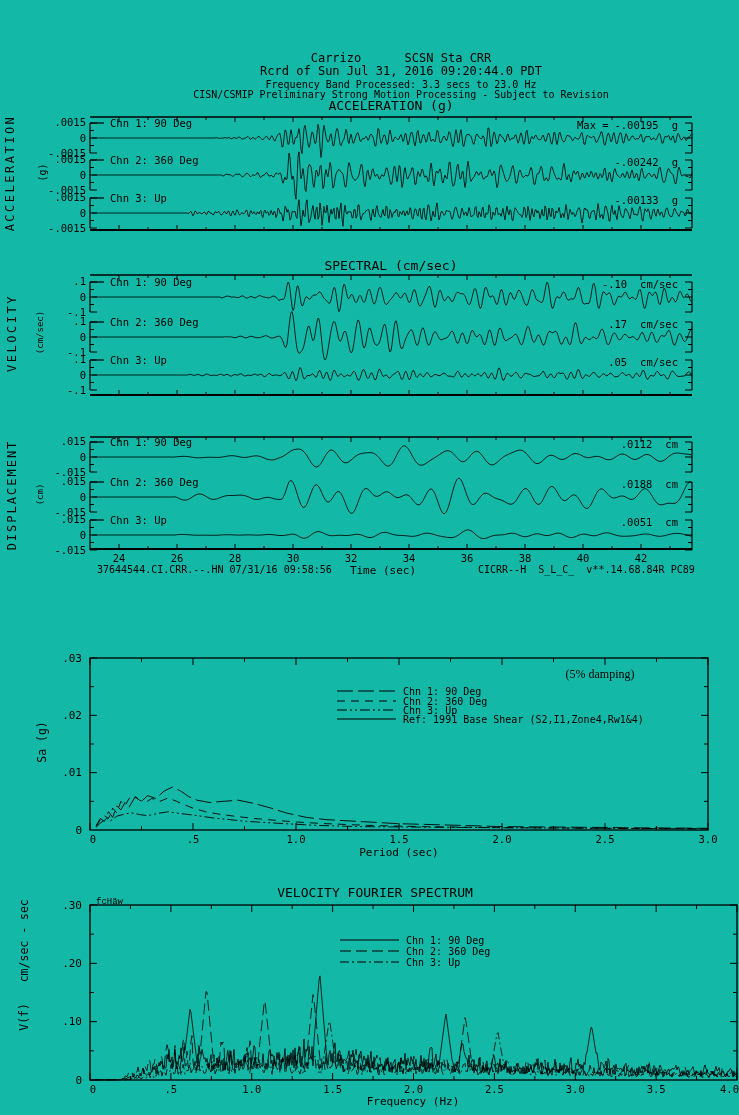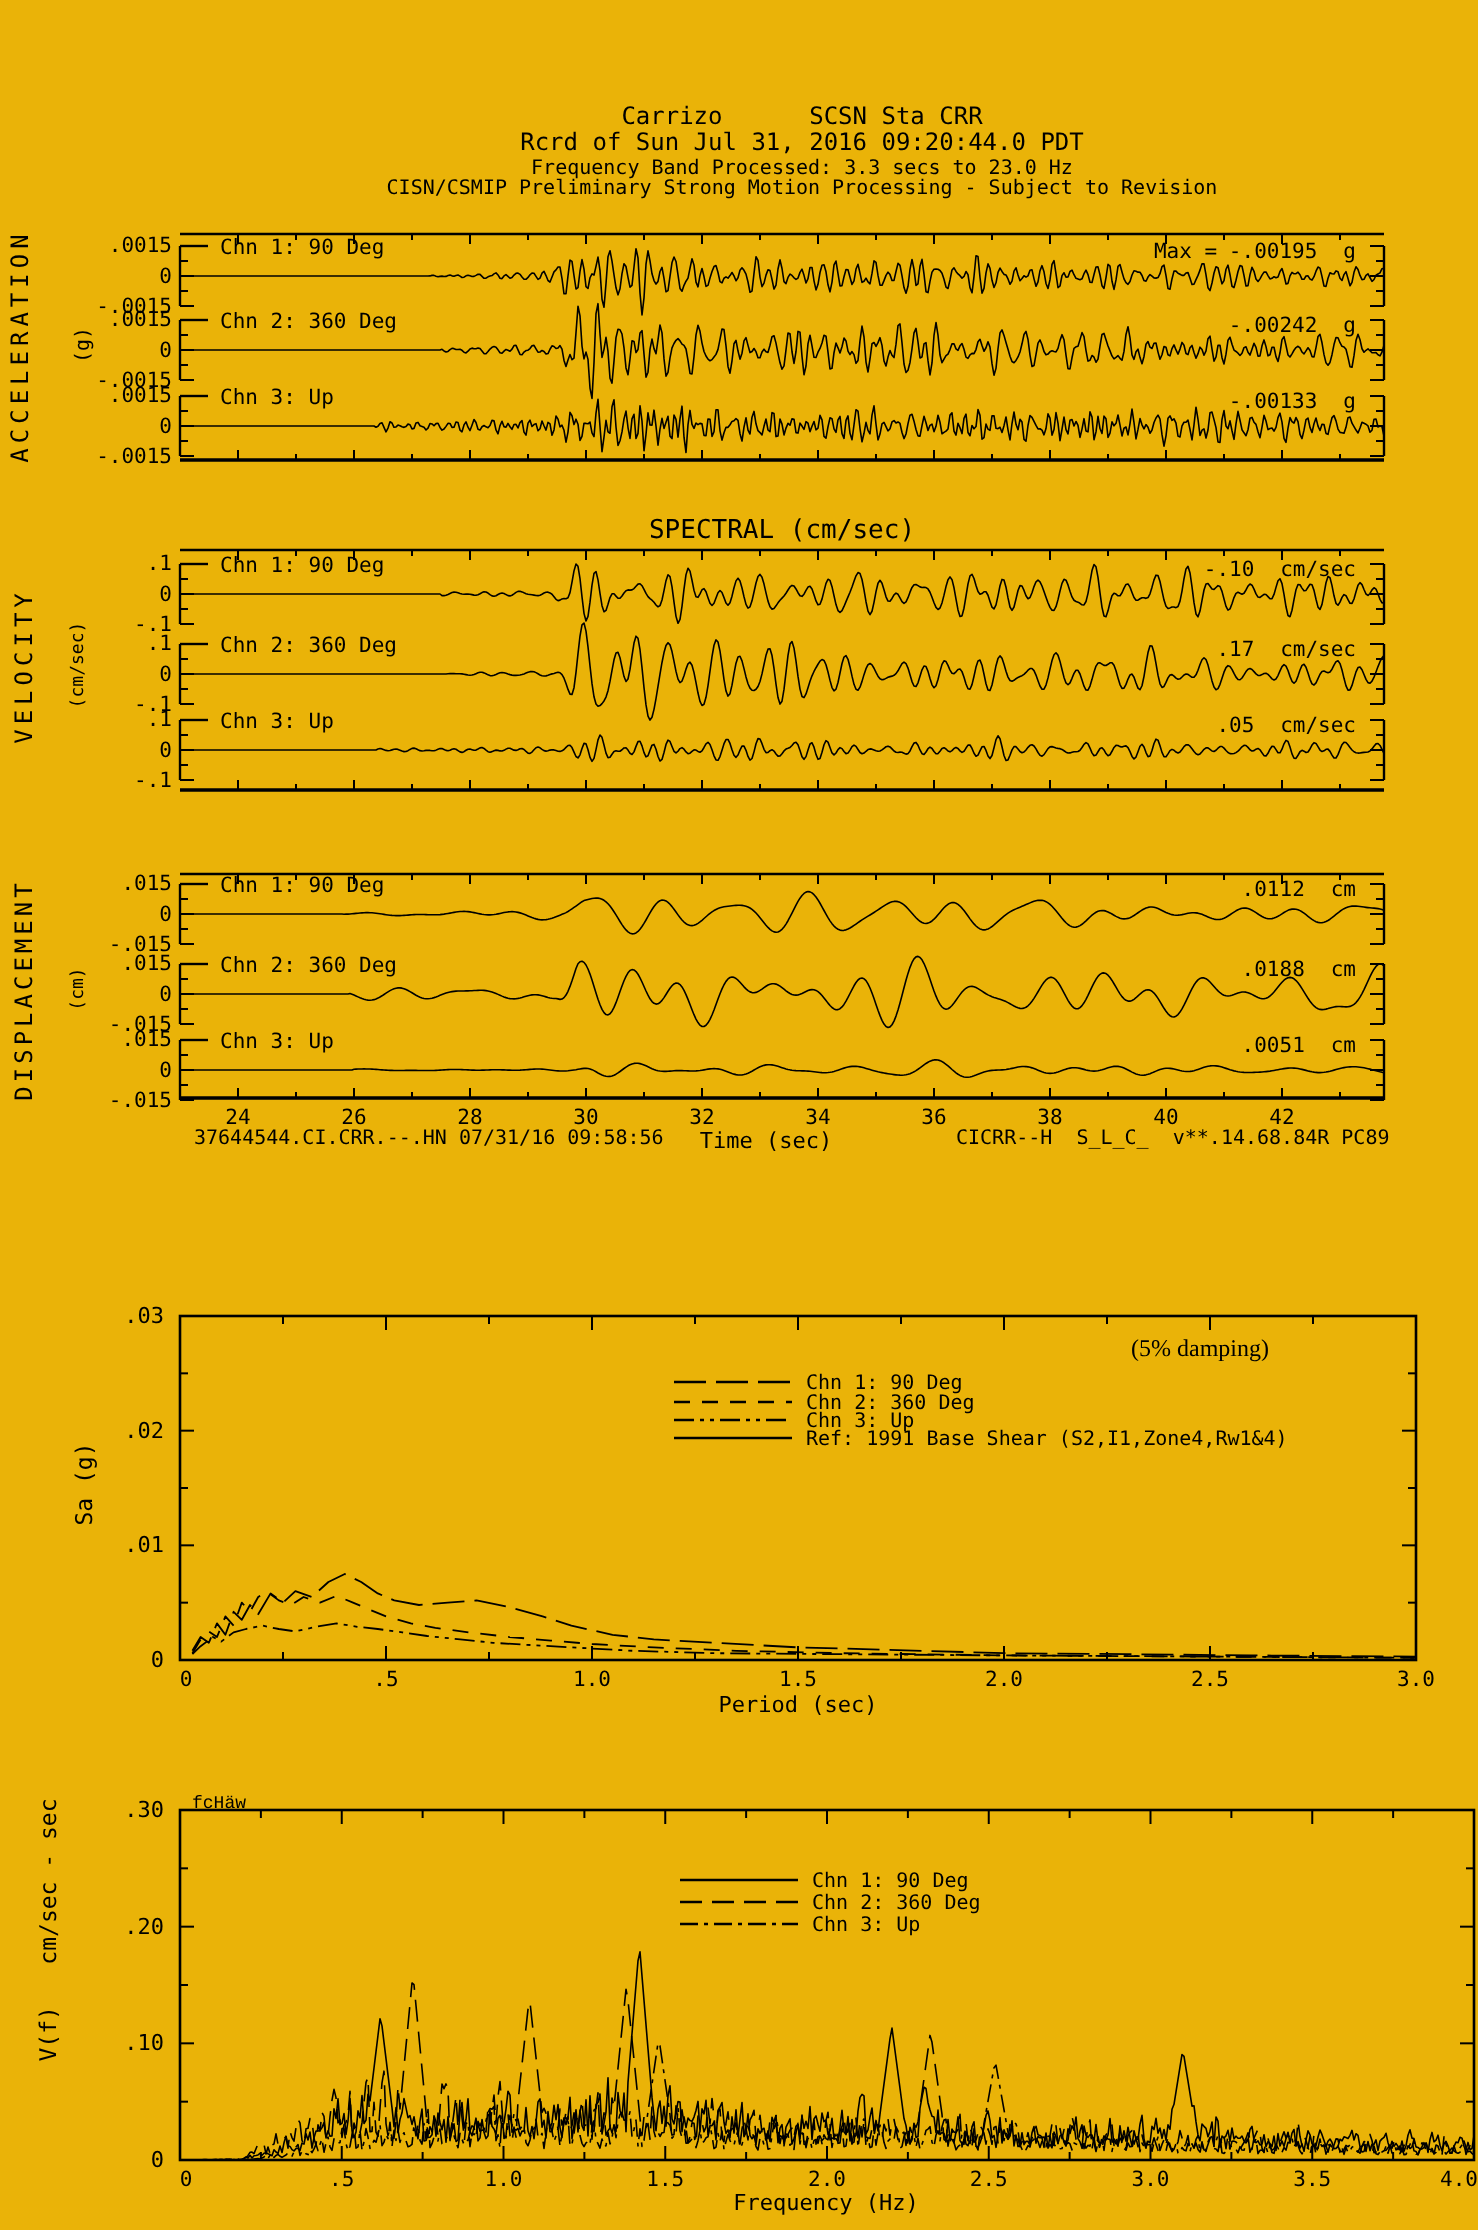--- a/index.html
+++ b/index.html
@@ -1,16 +1,16 @@
 <!DOCTYPE html>
 <html><head>
 <meta charset="utf-8">
 <style>
   html,body{margin:0;padding:0;background:#fff;}
-  .page{position:relative;width:739px;height:1115px;background:#eab308;color:#000;
+  .page{position:relative;width:739px;height:1115px;background:#14b8a6;color:#000;
         font-family:"DejaVu Sans Mono",monospace;overflow:hidden;}
   .abs{position:absolute;}
   .ctr{text-align:center;}
   .pre{white-space:pre;}
   .rot{position:absolute;transform:rotate(-90deg);text-align:center;white-space:pre;}
   svg{position:absolute;left:0;pointer-events:none;}
   .t13{font-size:13px;line-height:13px;}
   .t12{font-size:12px;line-height:12px;}
   .t10{font-size:10px;line-height:11px;}
   .t9{font-size:9px;line-height:9px;}
@@ -18,20 +18,21 @@
 </head>
 <body>
 
 <div class="page">
 
   <div class="abs ctr pre t12" style="left:60px;top:52px;width:682px;">Carrizo      SCSN Sta CRR</div>
   <div class="abs ctr pre t12" style="left:60px;top:65px;width:682px;">Rcrd of Sun Jul 31, 2016 09:20:44.0 PDT</div>
   <div class="abs ctr pre t10" style="left:60px;top:79px;width:682px;">Frequency Band Processed: 3.3 secs to 23.0 Hz</div>
   <div class="abs ctr pre t10" style="left:60px;top:89px;width:682px;">CISN/CSMIP Preliminary Strong Motion Processing - Subject to Revision</div>
 
+  <div class="abs ctr t13" style="left:90px;top:99px;width:602px;">ACCELERATION (g)</div>
   <div class="rot" style="left:-75px;top:166px;width:170px;font-size:12px;letter-spacing:2.5px;">ACCELERATION</div>
   <div class="rot t10" style="left:12px;top:167px;width:60px;">(g)</div>
   <svg id="svg-acc" width="739" height="128" style="top:110px;">
       <line x1="90" y1="7" x2="692" y2="7" stroke="#000" stroke-width="1.3"></line>
       <line x1="90" y1="120" x2="692" y2="120" stroke="#000" stroke-width="1.8"></line>
       <line x1="119" y1="7" x2="119" y2="12" stroke="#000" stroke-width="1"></line>
       <line x1="177" y1="7" x2="177" y2="12" stroke="#000" stroke-width="1"></line>
       <line x1="235" y1="7" x2="235" y2="12" stroke="#000" stroke-width="1"></line>
       <line x1="293" y1="7" x2="293" y2="12" stroke="#000" stroke-width="1"></line>
       <line x1="351" y1="7" x2="351" y2="12" stroke="#000" stroke-width="1"></line>
@@ -421,20 +422,21 @@
       <line x1="337" y1="41" x2="396" y2="41" stroke="#000" stroke-width="1.2" stroke-dasharray="16,5"></line>
       <text x="403" y="44.5" font-size="10" fill="#000" text-anchor="start">Chn 1: 90 Deg</text>
       <line x1="337" y1="51" x2="396" y2="51" stroke="#000" stroke-width="1.2" stroke-dasharray="8,6"></line>
       <text x="403" y="54.5" font-size="10" fill="#000" text-anchor="start">Chn 2: 360 Deg</text>
       <line x1="337" y1="60" x2="396" y2="60" stroke="#000" stroke-width="1.2" stroke-dasharray="10,3,2,3,2,3"></line>
       <text x="403" y="63.5" font-size="10" fill="#000" text-anchor="start">Chn 3: Up</text>
       <line x1="337" y1="69" x2="396" y2="69" stroke="#000" stroke-width="1.2"></line>
       <text x="403" y="72.5" font-size="10" fill="#000" text-anchor="start">Ref: 1991 Base Shear (S2,I1,Zone4,Rw1&amp;4)</text>
     </svg>
 
+  <div class="abs ctr t13" style="left:50px;top:886px;width:650px;">VELOCITY FOURIER SPECTRUM</div>
   <div class="abs pre t9" style="left:96px;top:898px;font-family:Liberation Mono, monospace;">fcHäw</div>
   <div class="rot" style="left:-86px;top:958px;width:220px;font-size:11.5px;">V(f)   cm/sec - sec</div>
   <svg id="svg-fourier" width="739" height="217" style="top:896px;">
       <rect x="90" y="9" width="647" height="175" fill="none" stroke="#000" stroke-width="1.3"></rect>
       <line x1="90" y1="184" x2="90" y2="177" stroke="#000" stroke-width="1"></line>
       <line x1="90" y1="9" x2="90" y2="16" stroke="#000" stroke-width="1"></line>
       <line x1="130.4375" y1="184" x2="130.4375" y2="180" stroke="#000" stroke-width="1"></line>
       <line x1="130.4375" y1="9" x2="130.4375" y2="13" stroke="#000" stroke-width="1"></line>
       <line x1="170.875" y1="184" x2="170.875" y2="177" stroke="#000" stroke-width="1"></line>
       <line x1="170.875" y1="9" x2="170.875" y2="16" stroke="#000" stroke-width="1"></line>

